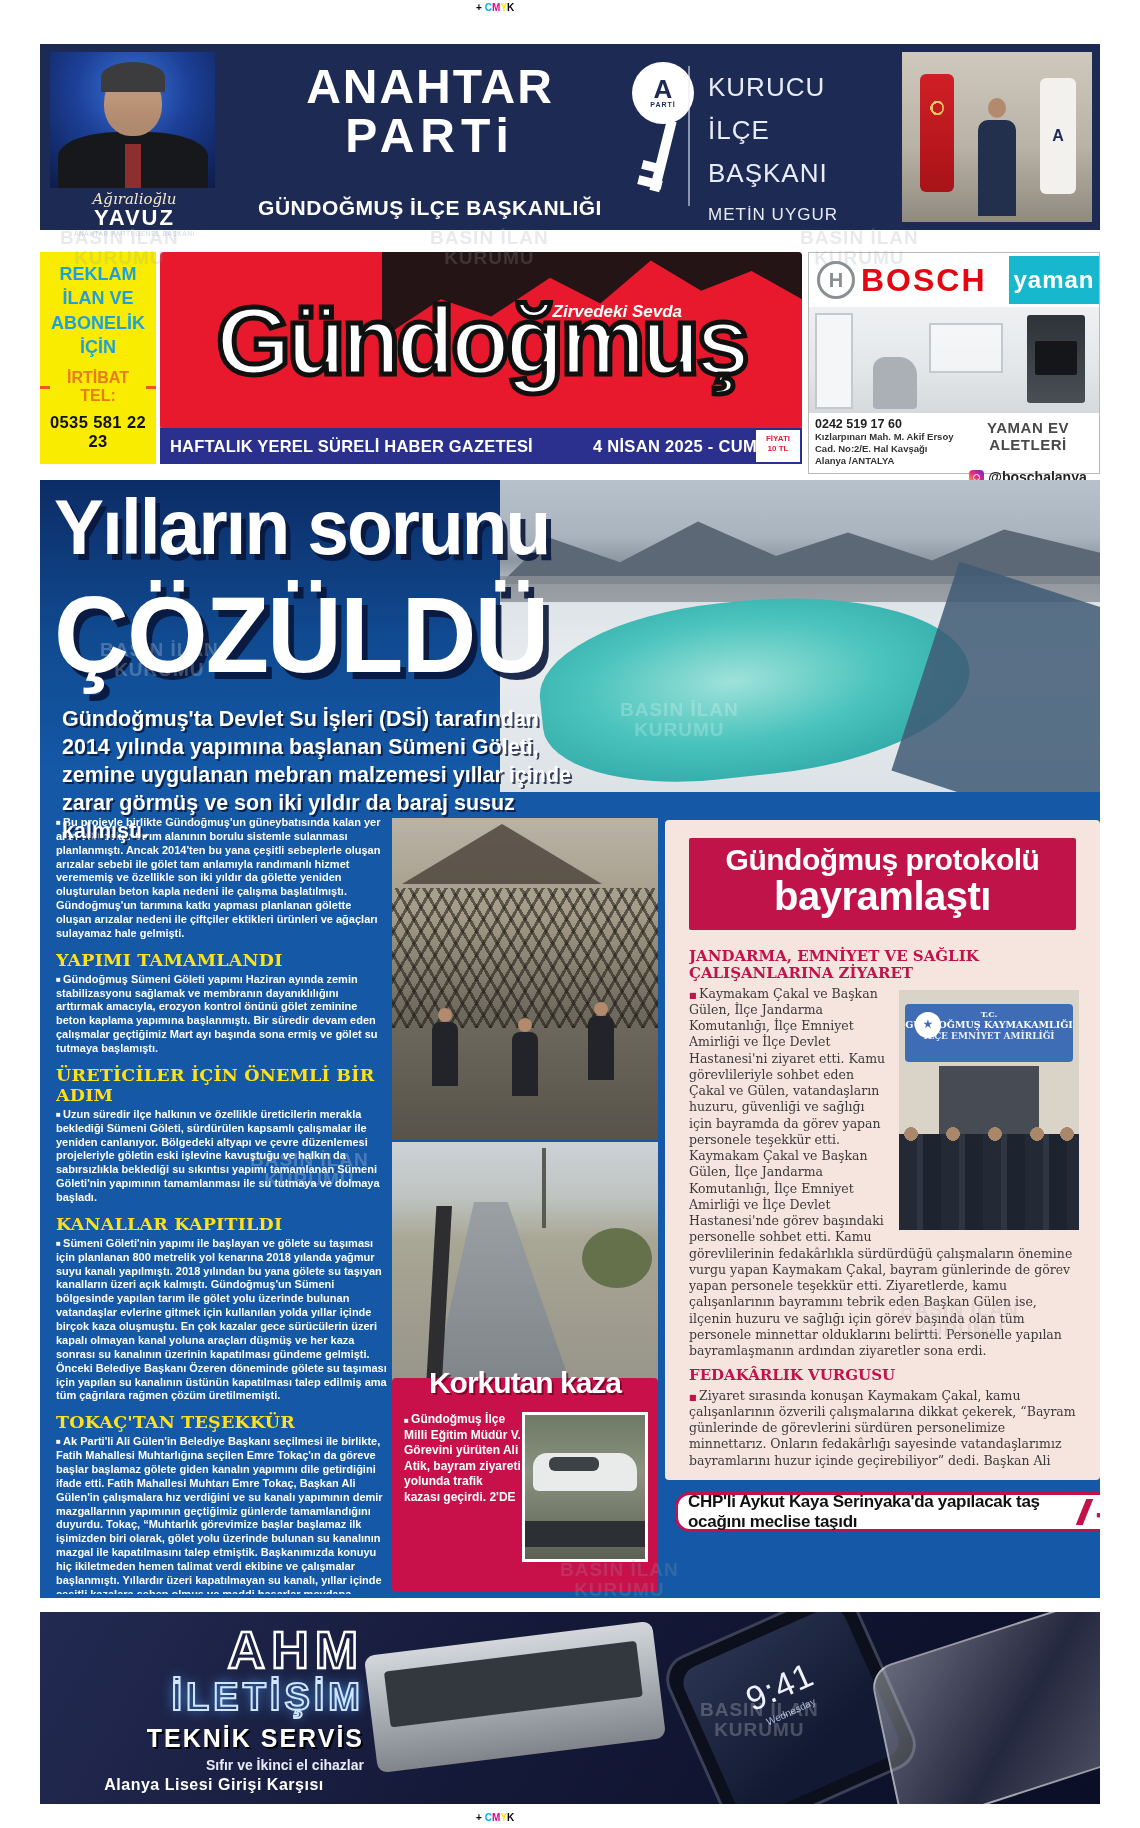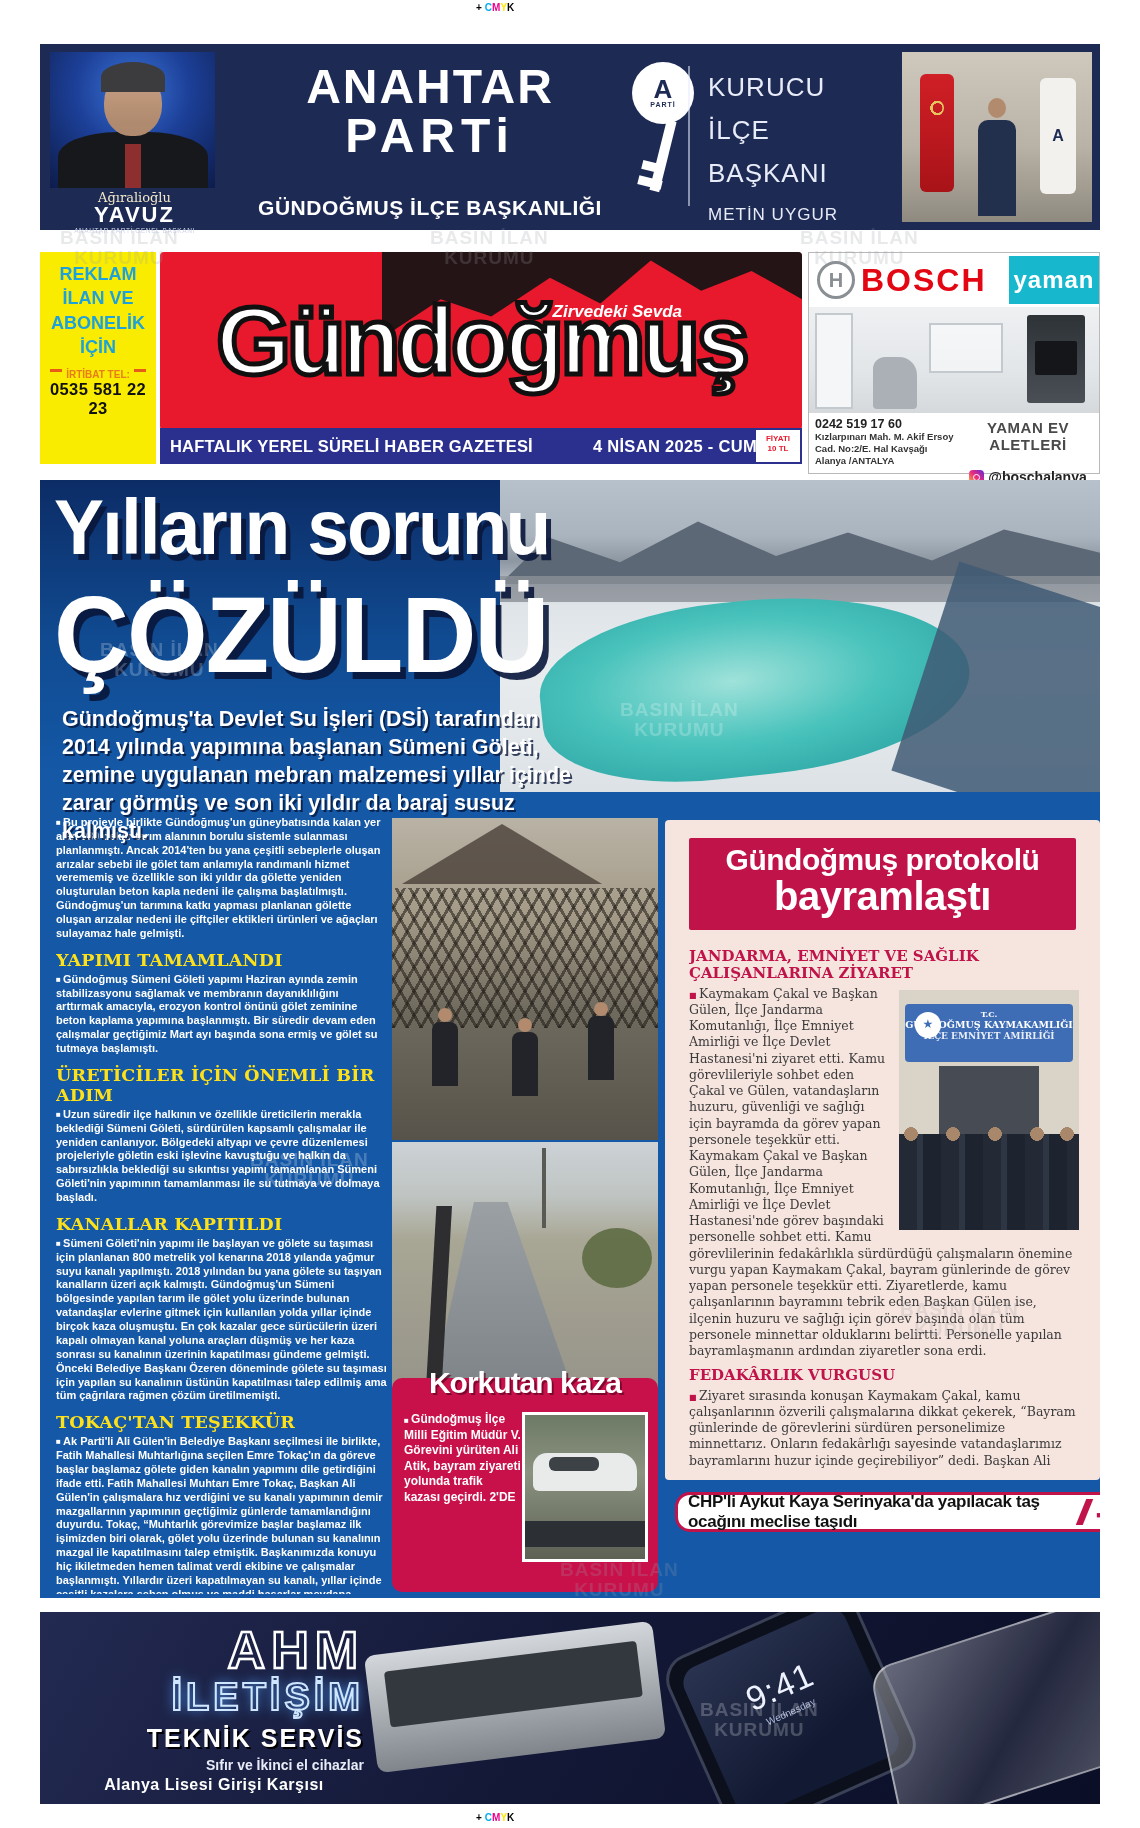--- a/index.html
+++ b/index.html
@@ -19,21 +19,21 @@
   
   #party-banner{left:40px;top:44px;width:1060px;height:186px;background:#1d2a54;color:#fff;}
   #leader-photo{left:10px;top:8px;width:165px;height:136px;
      background:radial-gradient(circle at 50% 28%,#3b74d8 0%,#1c3f97 45%,#0d1c4a 100%);overflow:hidden;}
   .head{position:absolute;left:50%;top:18px;transform:translateX(-50%);width:58px;height:66px;border-radius:50% 50% 46% 46%;
      background:linear-gradient(180deg,#caa287 0%,#b08a6e 80%);}
   .hair{position:absolute;left:50%;top:10px;transform:translateX(-50%);width:64px;height:30px;border-radius:50% 50% 0 0;background:#3c3c3e;}
   .suit{position:absolute;left:50%;bottom:-6px;transform:translateX(-50%);width:150px;height:62px;border-radius:40% 40% 0 0;background:#17181c;}
   .tie{position:absolute;left:50%;bottom:-4px;transform:translateX(-50%);width:16px;height:48px;background:#8d2f2f;}
   #leader-name-block{left:12px;top:146px;width:165px;text-align:center;}
-  .script{font-family:"DejaVu Serif",serif;font-size:13px;color:#f3e8c8;}
+  .script{font-family:"DejaVu Serif",serif;font-style:italic;font-size:15px;color:#f3e8c8;}
   .yavuz{font-size:22px;font-weight:800;letter-spacing:2px;line-height:.9;}
   .leader-title{font-size:6.5px;letter-spacing:.6px;color:#cfd6ea;margin-top:2px;}
   #party-center{left:180px;top:18px;width:420px;text-align:center;}
   .party1{font-size:48px;font-weight:800;letter-spacing:2px;line-height:1.05;}
   .party2{font-size:48px;font-weight:800;letter-spacing:6px;line-height:1.0;}
   #party-branch{left:150px;top:152px;width:480px;text-align:center;font-size:21px;font-weight:800;letter-spacing:.5px;}
   #key-logo{left:560px;top:14px;width:100px;height:150px;}
   .key-bow{position:absolute;right:6px;top:4px;width:62px;height:62px;border-radius:50%;background:#fff;
      display:flex;flex-direction:column;align-items:center;justify-content:center;color:#1d2a54;}
   .key-bow b{font-size:26px;line-height:.9}.key-bow span{font-size:7px;font-weight:800;letter-spacing:1px}
@@ -50,23 +50,23 @@
      background:radial-gradient(circle at 60% 50%,transparent 38%,#e8c45f 40%,#e8c45f 58%,transparent 60%);}
   .flag-white{position:absolute;right:16px;top:26px;width:36px;height:116px;background:#f2f1ee;border-radius:6px;color:#1d2a54;
      display:flex;align-items:center;justify-content:center;font-weight:800;font-size:16px;}
   .metin-man{position:absolute;left:50%;top:46px;transform:translateX(-50%);width:40px;height:120px;}
   .metin-man .mh{width:18px;height:20px;border-radius:50%;background:#b28a6d;margin:0 auto;}
   .metin-man .mb{width:38px;height:96px;border-radius:10px 10px 0 0;background:#23304d;margin:2px auto 0;}
 
   
   #reklam-box{left:40px;top:252px;width:116px;height:212px;background:#f9ec00;text-align:center;padding-top:10px;box-sizing:border-box;}
   .reklam-line{color:#1da1dd;font-weight:800;font-size:18px;line-height:1.35;}
-  .irtibat{color:#e87b1a;font-weight:800;font-size:10px;margin-top:10px;display:flex;justify-content:center;gap:4px;}
+  .irtibat{color:#e87b1a;font-weight:800;font-size:16px;margin-top:10px;display:flex;align-items:center;justify-content:center;gap:4px;}
   .dash{display:inline-block;width:12px;height:3px;background:#e85c1a;}
-  .phone-num{color:#111;font-weight:800;font-size:16.5px;letter-spacing:.4px;}
+  .phone-num{color:#111;font-weight:800;font-size:16.5px;margin-top:8px;letter-spacing:.4px;}
 
   #masthead{left:160px;top:252px;width:642px;height:178px;background:#e8192c;border-radius:4px;overflow:hidden;}
   .mountain{position:absolute;right:0;top:0;width:420px;height:86px;
      background:#141414;clip-path:polygon(0 100%,14% 55%,26% 75%,40% 30%,52% 60%,64% 10%,76% 45%,88% 22%,100% 55%,100% 0,0 0);opacity:.92;}
   .slogan{position:absolute;right:120px;top:50px;font-style:italic;font-size:17px;color:#fff;font-weight:600;}
   .gazete-title{position:absolute;left:50%;top:34px;transform:translateX(-50%);white-space:nowrap;
      font-size:96px;font-weight:800;letter-spacing:-4px;color:#fff;
      -webkit-text-stroke:5px #101010;text-shadow:0 0 2px #101010;}
   #masthead-bar{left:160px;top:428px;width:642px;height:36px;background:#2b2f8e;color:#fff;display:flex;align-items:center;}
   .mh-sub{font-size:16.5px;font-weight:700;padding-left:10px;letter-spacing:.2px;}
@@ -132,21 +132,21 @@
   .wk-man:before{content:"";position:absolute;left:6px;top:-14px;width:14px;height:14px;border-radius:50%;background:#b28a6d;}
   #road-photo{position:relative;width:266px;height:246px;margin-top:2px;overflow:hidden;
      background:linear-gradient(180deg,#ccd2d6 0%,#bfc4c2 22%,#a8a694 40%,#97948a 100%);}
   .rd-road{position:absolute;left:40px;top:60px;width:140px;height:186px;background:linear-gradient(180deg,#9aa0a4,#7e8488);
      clip-path:polygon(30% 0,54% 0,100% 100%,0 100%);}
   .rd-canal{position:absolute;left:34px;top:64px;width:26px;height:182px;background:#2e2e30;
      clip-path:polygon(40% 0,100% 0,60% 100%,0 100%);}
   .rd-bush{position:absolute;right:6px;top:86px;width:70px;height:60px;border-radius:50%;background:#5d6b43;opacity:.9;}
   .rd-pole{position:absolute;left:150px;top:6px;width:4px;height:80px;background:#5a5a55;}
 
-  #kaza-box{position:absolute;left:352px;top:898px;width:266px;height:214px;background:#c8104b;border-radius:10px;}
+  #kaza-box{position:absolute;left:352px;top:898px;width:266px;height:214px;background:#c8104b;border-radius:4px;}
   .kaza-title{position:absolute;left:0;top:-12px;width:100%;text-align:center;color:#fff;font-size:30px;font-weight:800;
      text-shadow:2px 2px 0 rgba(80,0,25,.6);letter-spacing:-1px;}
   .kaza-body{position:absolute;left:12px;top:34px;width:118px;color:#fff;font-size:12px;font-weight:700;line-height:1.3;}
   .kaza-body:before{content:"■ ";font-size:8px;}
   .kaza-ref{font-weight:800;}
   #kaza-photo{position:absolute;right:10px;top:34px;width:126px;height:150px;border:3px solid #fff;box-sizing:border-box;
      background:linear-gradient(180deg,#6d7a66 0%,#8b927f 40%,#5d6154 100%);overflow:hidden;}
   .car{position:absolute;left:8px;top:38px;width:104px;height:38px;background:#e9eaea;border-radius:14px 18px 6px 6px;}
   .car:after{content:"";position:absolute;left:16px;top:4px;width:50px;height:14px;background:#3c4246;border-radius:6px;}
   .tow{position:absolute;left:0;bottom:12px;width:126px;height:26px;background:#2c2f33;}

